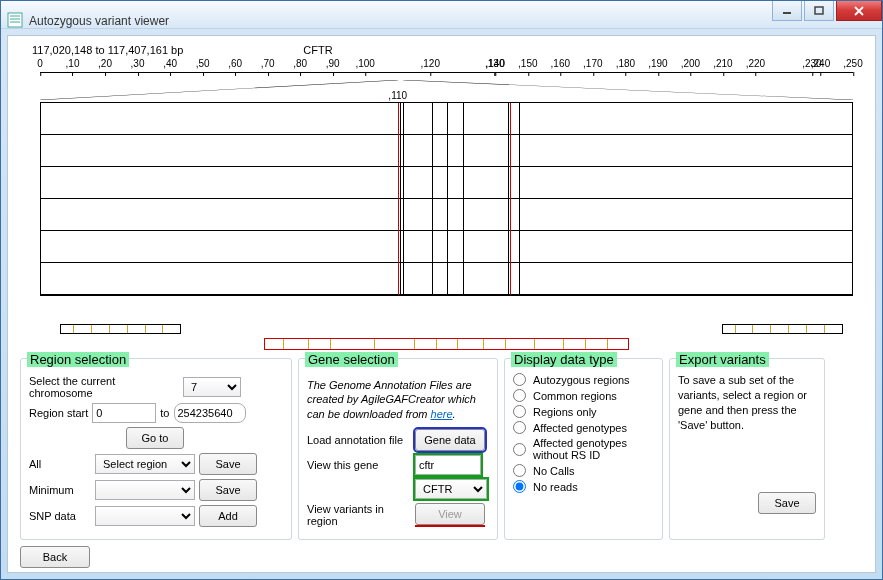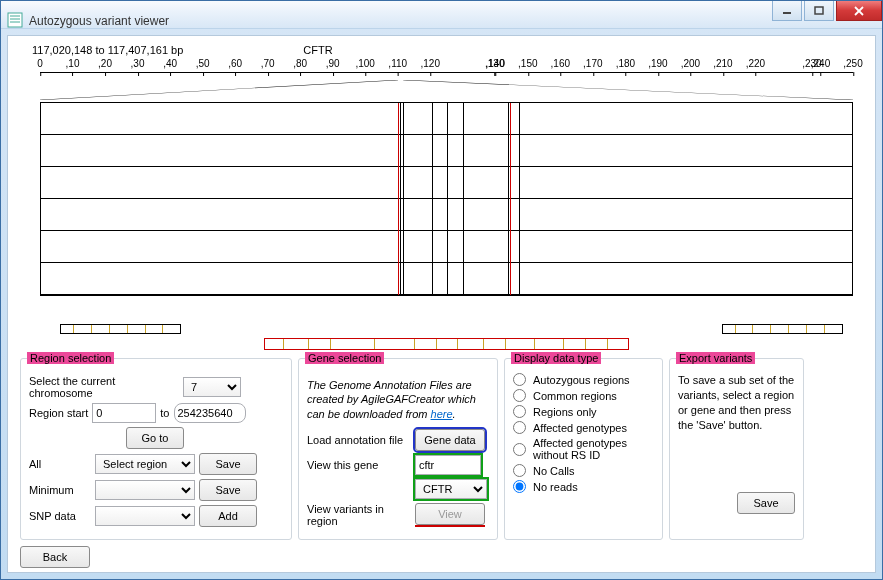--- a/index.html
+++ b/index.html
@@ -177,28 +177,28 @@
     .panel {
       border: 1px solid #d0d7de;
       border-radius: 3px;
       padding: 6px 8px 8px 8px;
       position: relative;
     }
     .panel-title {
       position: absolute;
       top: -7px;
       left: 6px;
-      background: #ec4899;
+      background: #86efac;
       padding: 0 3px;
-      font-size: 11px;
+      font-size: 13px;
     }
     .panel.region { width: 272px; }
     .panel.gene { width: 200px; }
     .panel.display { width: 159px; }
-    .panel.export { width: 135px; }
+    .panel.export { width: 156px; }
     .row { display: flex; align-items: center; margin: 4px 0; gap: 4px; }
     .lbl { font-size: 11px; }
     .select, .input {
       border: 1px solid #abadb3;
       background: linear-gradient(180deg, #fff 0%, #f0f0f0 100%);
       height: 20px;
       font-size: 11px;
       padding: 1px 3px;
     }
     .input { background: white; }
@@ -270,21 +270,21 @@
           <div class="ruler-tick" style="left: 4%;">,10</div>
           <div class="ruler-tick" style="left: 8%;">,20</div>
           <div class="ruler-tick" style="left: 12%;">,30</div>
           <div class="ruler-tick" style="left: 16%;">,40</div>
           <div class="ruler-tick" style="left: 20%;">,50</div>
           <div class="ruler-tick" style="left: 24%;">,60</div>
           <div class="ruler-tick" style="left: 28%;">,70</div>
           <div class="ruler-tick" style="left: 32%;">,80</div>
           <div class="ruler-tick" style="left: 36%;">,90</div>
           <div class="ruler-tick" style="left: 40%;">,100</div>
-          <div class="ruler-tick" style="left: 44%;">,110</div>
+          <div class="ruler-tick" style="left: 44%; margin-top: 32px;">,110</div>
           <div class="ruler-tick" style="left: 48%;">,120</div>
           <div class="ruler-tick" style="left: 52%; margin-left: 32px;">,130</div>
           <div class="ruler-tick" style="left: 56%;">,140</div>
           <div class="ruler-tick" style="left: 60%;">,150</div>
           <div class="ruler-tick" style="left: 64%;">,160</div>
           <div class="ruler-tick" style="left: 68%;">,170</div>
           <div class="ruler-tick" style="left: 72%;">,180</div>
           <div class="ruler-tick" style="left: 76%;">,190</div>
           <div class="ruler-tick" style="left: 80%;">,200</div>
           <div class="ruler-tick" style="left: 84%;">,210</div>

